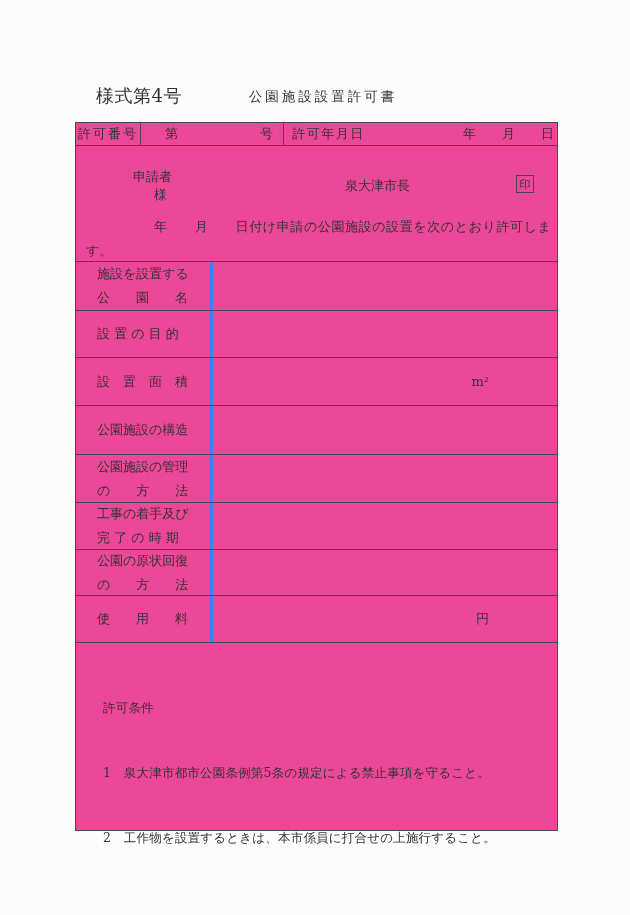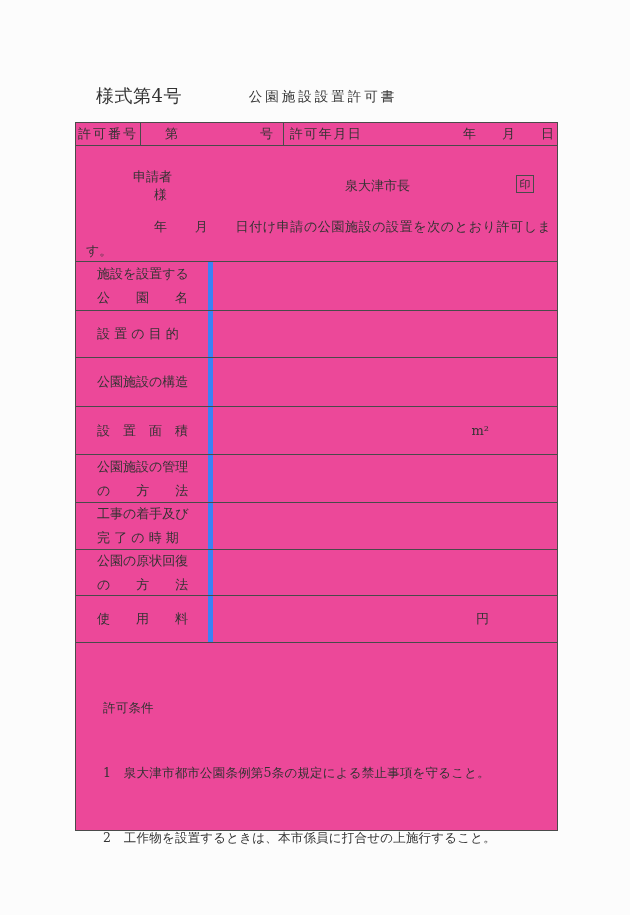--- a/index.html
+++ b/index.html
@@ -30,21 +30,21 @@
   }
 
   
   .hrow { display: flex; height: 23px; border-bottom: 1px solid #4a4a4a; box-sizing: border-box; }
   .hcell {
     box-sizing: border-box; display: flex; align-items: center;
     font-size: 13px; white-space: pre;
   }
   .h1 { width: 65px;  justify-content: center; letter-spacing: 2px; border-right: 1px solid #4a4a4a; }
   .h2 { width: 143px; justify-content: space-between; padding: 0 10px 0 24px; border-right: 1px solid #4a4a4a; }
-  .h3 { width: 90px;  justify-content: center; letter-spacing: 1.5px; border-right: 6px solid #ec4899; }
+  .h3 { width: 90px;  justify-content: center; letter-spacing: 1.5px; border-right: 1px solid #ec4899; }
   .h4 { flex: 1; justify-content: flex-end; padding-right: 3px; }
 
   
   .applicant { position: relative; height: 116px; border-bottom: 1px solid #4a4a4a; box-sizing: border-box; font-size: 13px; }
   .applicant-line { position: absolute; left: 24px; top: 7px; white-space: pre; }
   .honorific { margin-left: 21px; }
   .mayor { position: absolute; left: 269px; top: 31px; }
   .seal {
     position: absolute; left: 440px; top: 29px;
     width: 16px; height: 16px;
@@ -52,21 +52,21 @@
     display: flex; align-items: center; justify-content: center;
     font-size: 11px;
   }
   .sentence1 { position: absolute; left: 78px; top: 72px; letter-spacing: 0.6px; white-space: pre; }
   .sentence2 { position: absolute; left: 10px; top: 96px; }
 
   
   .drow { display: flex; border-bottom: 1px solid #4a4a4a; box-sizing: border-box; }
   .lab {
     width: 137px; box-sizing: border-box;
-    border-right: 5px solid #3b82f6;
+    border-right: 3px solid #3b82f6;
     display: flex; flex-direction: column; justify-content: center;
     padding-left: 21px;
     font-size: 13px; line-height: 24px; white-space: pre;
   }
   .val {
     flex: 1; box-sizing: border-box;
     display: flex; flex-direction: column; justify-content: center;
     font-size: 13px; white-space: pre;
   }
   .val.period { padding-left: 125px; line-height: 24px; letter-spacing: 1.2px; }
@@ -120,32 +120,32 @@
     </div>
 
     <div class="drow" style="height:47px">
       <div class="lab">
         <div>設 置 の 目 的</div>
       </div>
       <div class="val"></div>
     </div>
 
 
+    <div class="drow" style="height:48px">
+      <div class="lab">
+        <div>設　置　面　積</div>
+      </div>
+      <div class="val vright">m²</div>
+    </div>
+
     <div class="drow" style="height:49px">
       <div class="lab">
         <div>公園施設の構造</div>
       </div>
       <div class="val"></div>
-    </div>
-
-    <div class="drow" style="height:48px">
-      <div class="lab">
-        <div>設　置　面　積</div>
-      </div>
-      <div class="val vright">m²</div>
     </div>
 
     <div class="drow" style="height:48px">
       <div class="lab">
         <div>公園施設の管理</div>
         <div>の　　方　　法</div>
       </div>
       <div class="val"></div>
     </div>
 

